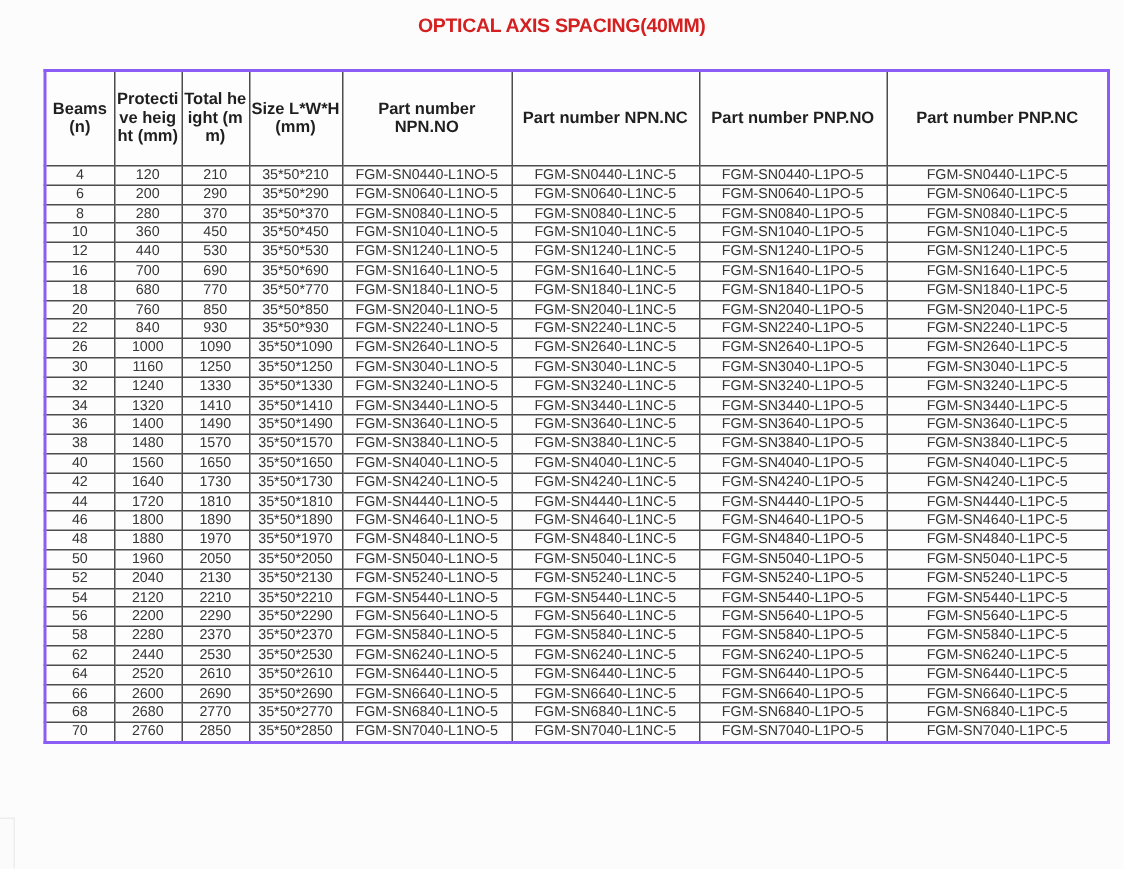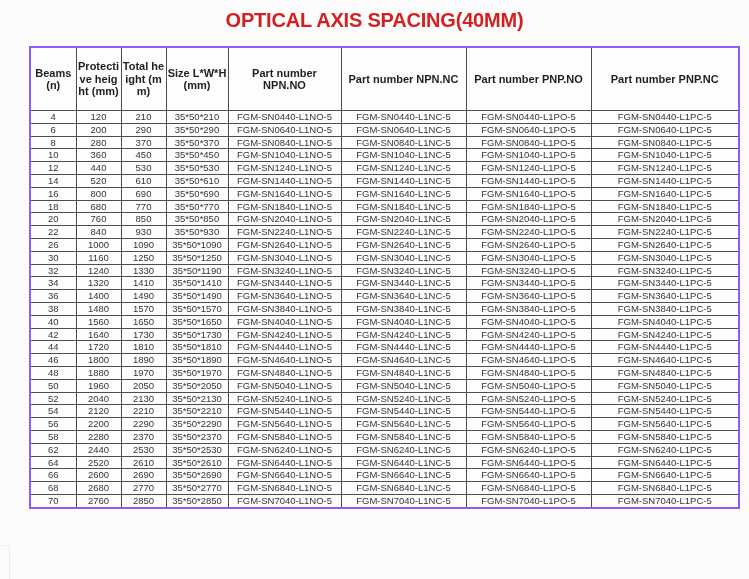--- a/index.html
+++ b/index.html
@@ -13,21 +13,21 @@
     background: #fcfcfc;
     font-family: "Liberation Sans", sans-serif;
     overflow: hidden;
   }
   .page-title {
     position: absolute;
     top: 9px;
     left: 0;
     width: 749px;
     text-align: center;
-    font-size: 20px;
+    font-size: 13px;
     font-weight: bold;
     letter-spacing: -0.2px;
     color: #d42020;
   }
   table.spec-table {
     position: absolute;
     left: 29px;
     top: 46px;
     width: 709px;
     border-collapse: collapse;
@@ -147,32 +147,22 @@
         <td>12</td>
         <td>440</td>
         <td>530</td>
         <td>35*50*530</td>
         <td>FGM-SN1240-L1NO-5</td>
         <td>FGM-SN1240-L1NC-5</td>
         <td>FGM-SN1240-L1PO-5</td>
         <td>FGM-SN1240-L1PC-5</td>
       </tr>
       <tr>
-        <td>14</td>
-        <td>520</td>
-        <td>610</td>
-        <td>35*50*610</td>
-        <td>FGM-SN1440-L1NO-5</td>
-        <td>FGM-SN1440-L1NC-5</td>
-        <td>FGM-SN1440-L1PO-5</td>
-        <td>FGM-SN1440-L1PC-5</td>
-      </tr>
-      <tr>
         <td>16</td>
-        <td>800</td>
+        <td>700</td>
         <td>690</td>
         <td>35*50*690</td>
         <td>FGM-SN1640-L1NO-5</td>
         <td>FGM-SN1640-L1NC-5</td>
         <td>FGM-SN1640-L1PO-5</td>
         <td>FGM-SN1640-L1PC-5</td>
       </tr>
       <tr>
         <td>18</td>
         <td>680</td>
@@ -220,21 +210,21 @@
         <td>35*50*1250</td>
         <td>FGM-SN3040-L1NO-5</td>
         <td>FGM-SN3040-L1NC-5</td>
         <td>FGM-SN3040-L1PO-5</td>
         <td>FGM-SN3040-L1PC-5</td>
       </tr>
       <tr>
         <td>32</td>
         <td>1240</td>
         <td>1330</td>
-        <td>35*50*1190</td>
+        <td>35*50*1330</td>
         <td>FGM-SN3240-L1NO-5</td>
         <td>FGM-SN3240-L1NC-5</td>
         <td>FGM-SN3240-L1PO-5</td>
         <td>FGM-SN3240-L1PC-5</td>
       </tr>
       <tr>
         <td>34</td>
         <td>1320</td>
         <td>1410</td>
         <td>35*50*1410</td>

